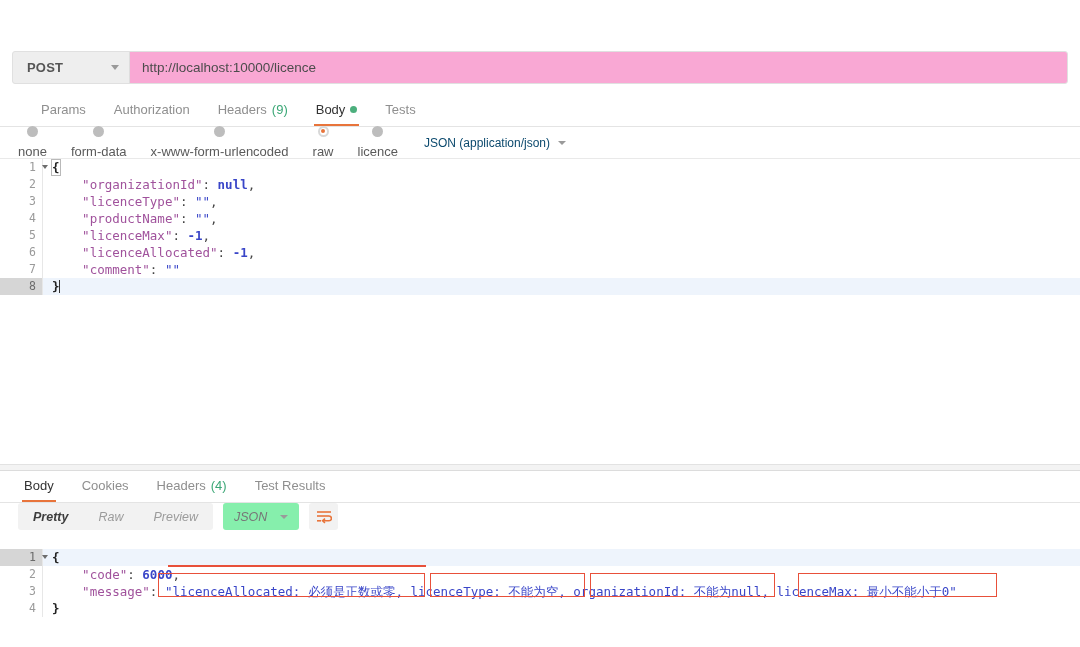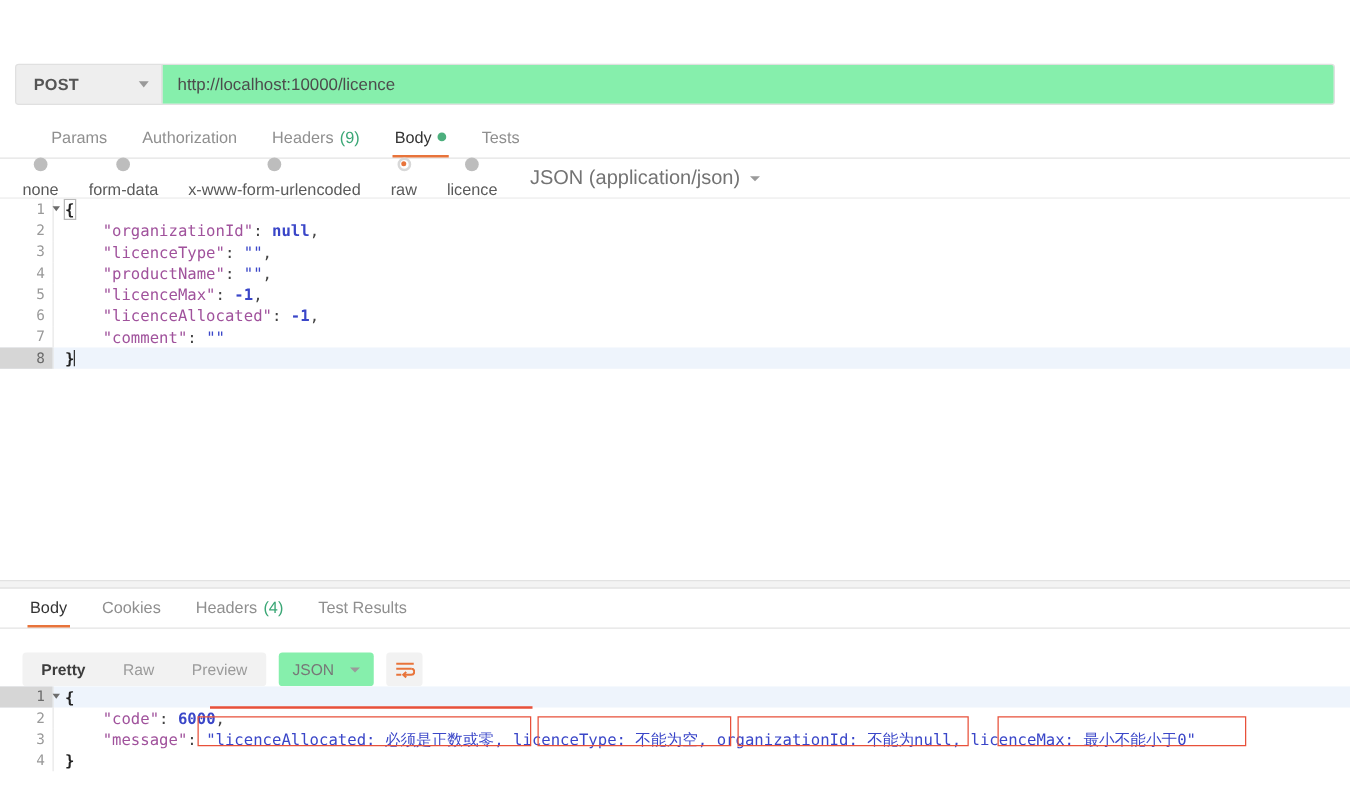--- a/index.html
+++ b/index.html
@@ -53,21 +53,21 @@
     margin-left: 6px;
   }
   .url-field {
     flex: 1;
     display: flex;
     align-items: center;
     padding: 0 12px;
     font-size: 13.5px;
     color: #4c4c4c;
     cursor: text;
-    background: #86efac;
+    background: #f9a8d4;
   }
 
   
   .req-tabs {
     display: flex;
     align-items: flex-end;
     height: 33px;
     padding: 0 27px;
     border-bottom: 1px solid #e4e4e4;
   }
@@ -128,22 +128,22 @@
   .radio.sel::after {
     content: "";
     position: absolute;
     left: 1px; top: 1px;
     width: 4px; height: 4px;
     border-radius: 50%;
     background: #e8743b;
   }
   .radio.sel { border-color: #d8d8d8; }
   .content-type {
-    color: #737373;
-    font-size: 16px;
+    color: #0c4a6e;
+    font-size: 12px;
     margin-left: 2px;
     cursor: pointer;
     display: flex;
     align-items: center;
     gap: 8px;
     justify-content: space-between;
   }
   .caret-sm {
     width: 0; height: 0;
     border-left: 4px solid transparent;
@@ -235,24 +235,25 @@
   .resp-tabs {
     display: flex;
     align-items: flex-end;
     height: 32px;
     padding: 0 10px;
     border-bottom: 1px solid #e4e4e4;
     background: #ffffff;
   }
   .resp-toolbar {
     display: flex;
-    align-items: flex-end;
+    align-items: flex-start;
     height: 46px;
     padding: 0 18px;
     gap: 10px;
+    font-style: italic;
   }
   .segmented {
     display: flex;
     align-items: center;
     background: #f2f2f2;
     border-radius: 3px;
     height: 27px;
     overflow: hidden;
   }
   .seg {

